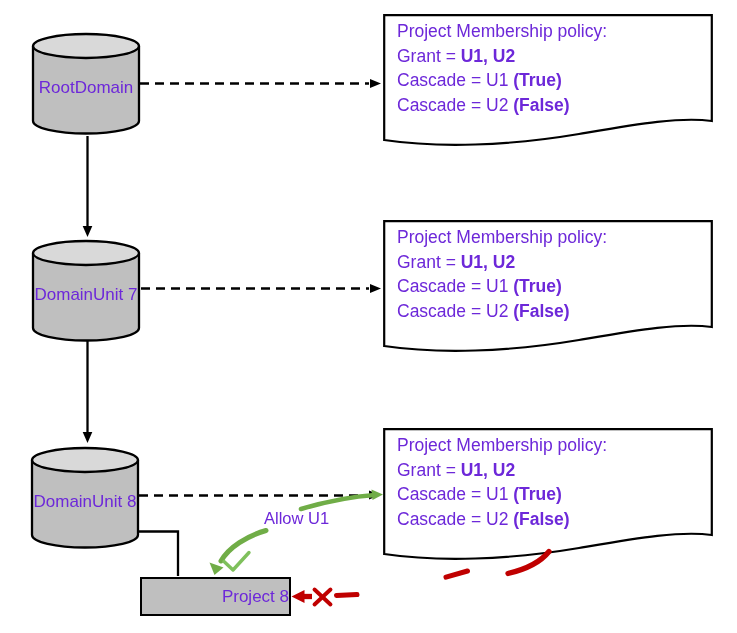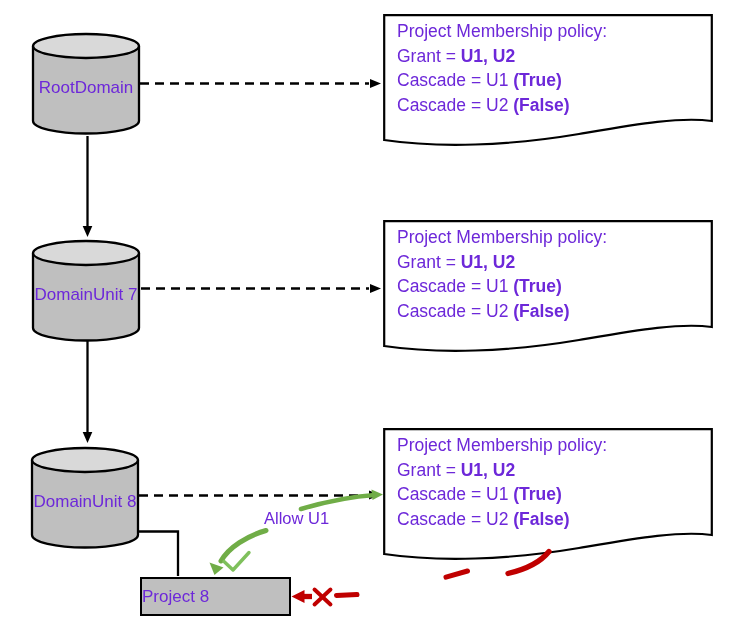--- a/index.html
+++ b/index.html
@@ -11,21 +11,21 @@
   .node{position:absolute;}
   .cyl-label{
     position:absolute;inset:0;display:flex;flex-direction:row;align-items:center;
     justify-content:center;padding-top:9px;line-height:25px;font-size:17px;text-align:center;
   }
   .doc{position:absolute;left:383px;width:332px;height:150px;}
   .doc svg{position:absolute;left:0;top:0;}
   .doc-text{position:absolute;left:14px;top:5px;font-size:17.5px;line-height:24.6px;white-space:nowrap;}
   .rect-node{
     position:absolute;left:140px;top:577px;width:151px;height:39px;background:#bfbfbf;
-    border:2.2px solid #000;box-sizing:border-box;display:flex;align-items:center;justify-content:flex-start;
+    border:2.2px solid #000;box-sizing:border-box;display:flex;align-items:center;justify-content:flex-end;
     font-size:17px;
   }
   .float-label{position:absolute;font-size:16.5px;line-height:20px;}
   .deny-label{left:361px;top:577px;width:140px;text-align:center;font-size:17.5px;line-height:21px;}
   .allow-label{left:247px;top:508px;margin-left:17px;}
 </style>
 </head>
 <body>
 
 <div id="canvas">

